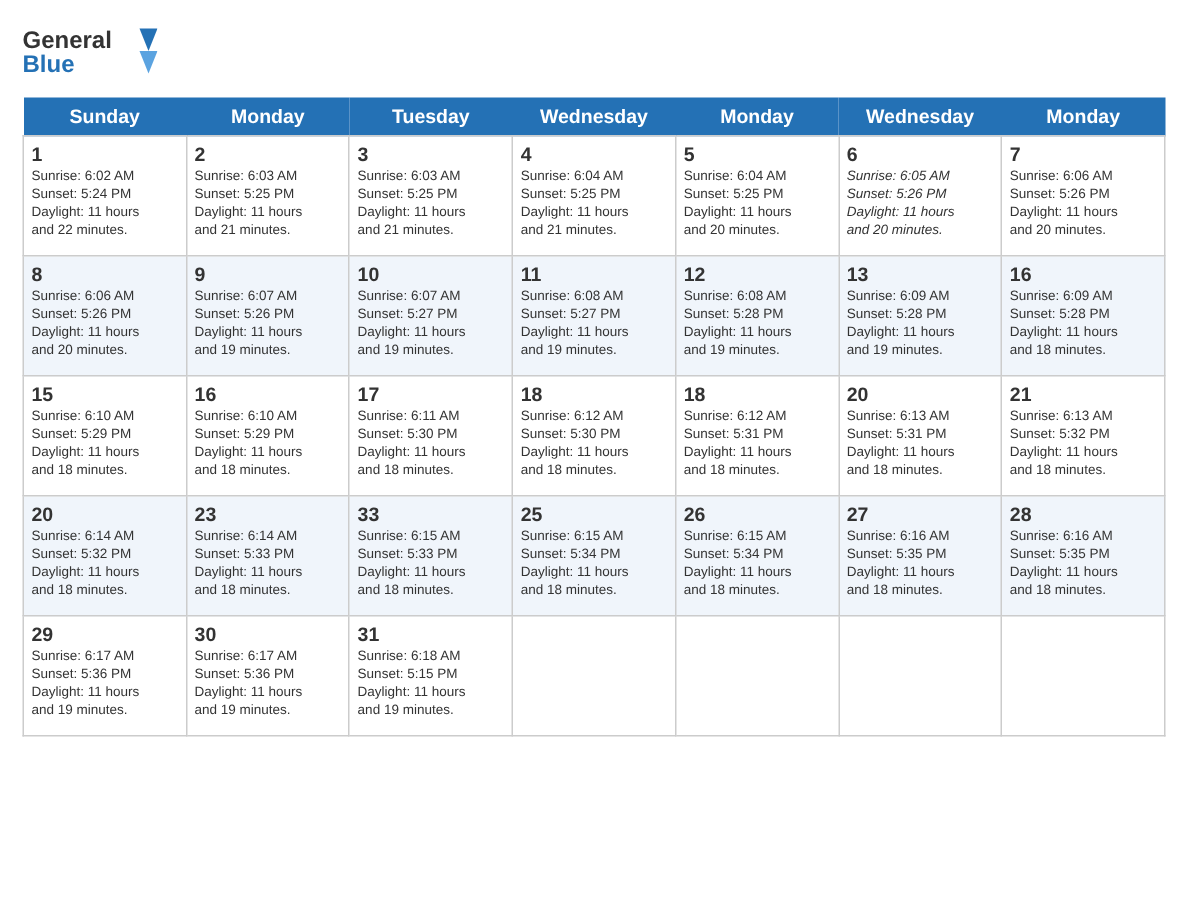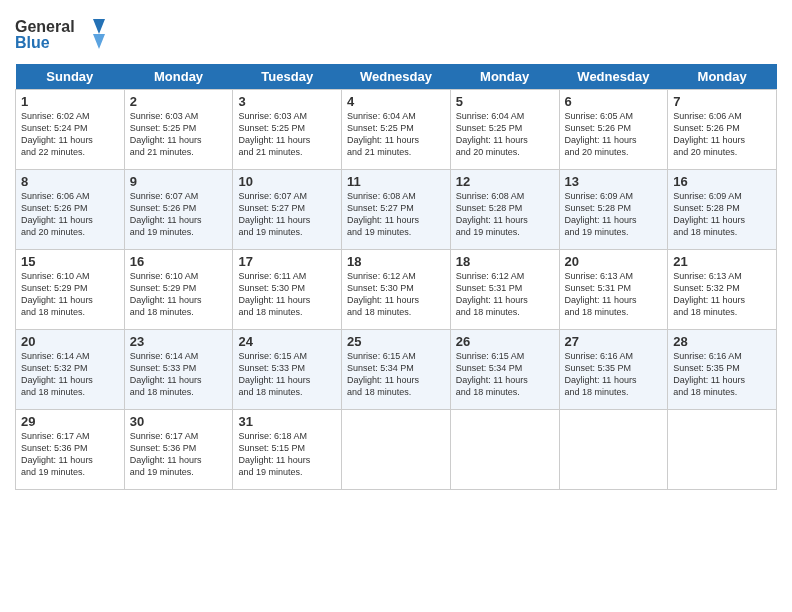--- a/index.html
+++ b/index.html
@@ -141,21 +141,21 @@
           </td>
           <td>
             <span class="day-num">5</span>
             <div class="day-info" style="white-space: pre-line;">Sunrise: 6:04 AM
 Sunset: 5:25 PM
 Daylight: 11 hours
 and 20 minutes.</div>
           </td>
           <td>
             <span class="day-num">6</span>
-            <div class="day-info" style="white-space: pre-line;">Sunrise: 6:05 AM
+            <div class="day-info" style="white-space: pre-line; font-style: italic;">Sunrise: 6:05 AM
 Sunset: 5:26 PM
 Daylight: 11 hours
 and 20 minutes.</div>
           </td>
           <td>
             <span class="day-num">7</span>
             <div class="day-info" style="white-space: pre-line;">Sunrise: 6:06 AM
 Sunset: 5:26 PM
 Daylight: 11 hours
 and 20 minutes.</div>
@@ -272,21 +272,21 @@
 and 18 minutes.</div>
           </td>
           <td>
             <span class="day-num">23</span>
             <div class="day-info" style="white-space: pre-line;">Sunrise: 6:14 AM
 Sunset: 5:33 PM
 Daylight: 11 hours
 and 18 minutes.</div>
           </td>
           <td>
-            <span class="day-num">24</span>
+            <span class="day-num">33</span>
             <div class="day-info" style="white-space: pre-line;">Sunrise: 6:15 AM
 Sunset: 5:33 PM
 Daylight: 11 hours
 and 18 minutes.</div>
           </td>
           <td>
             <span class="day-num">25</span>
             <div class="day-info" style="white-space: pre-line;">Sunrise: 6:15 AM
 Sunset: 5:34 PM
 Daylight: 11 hours

